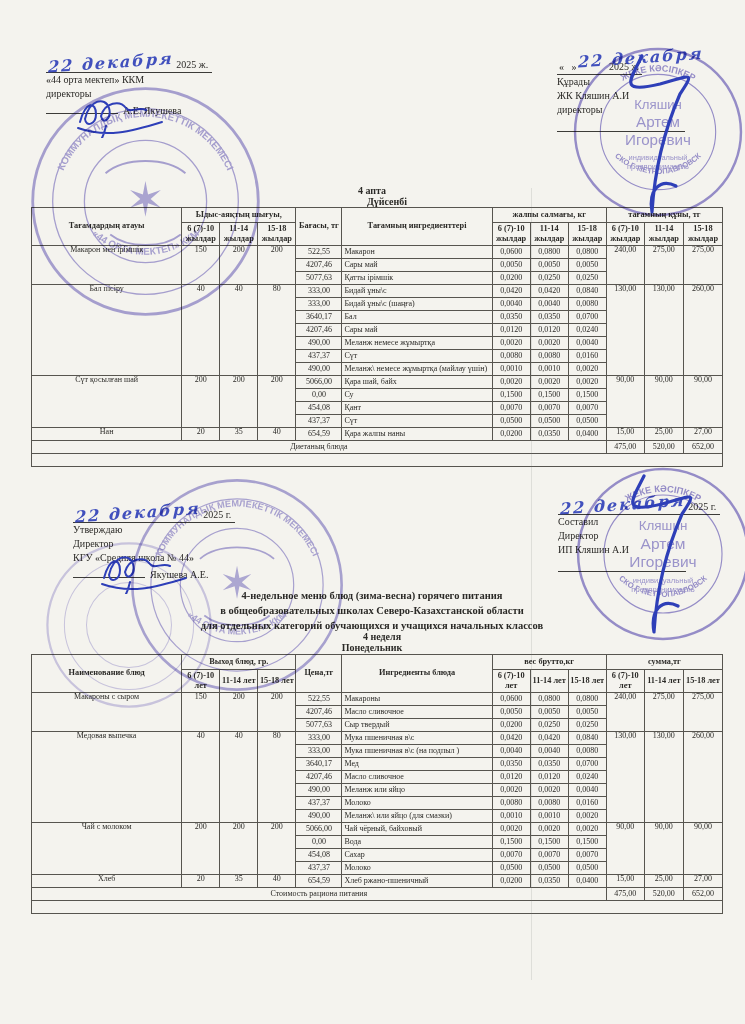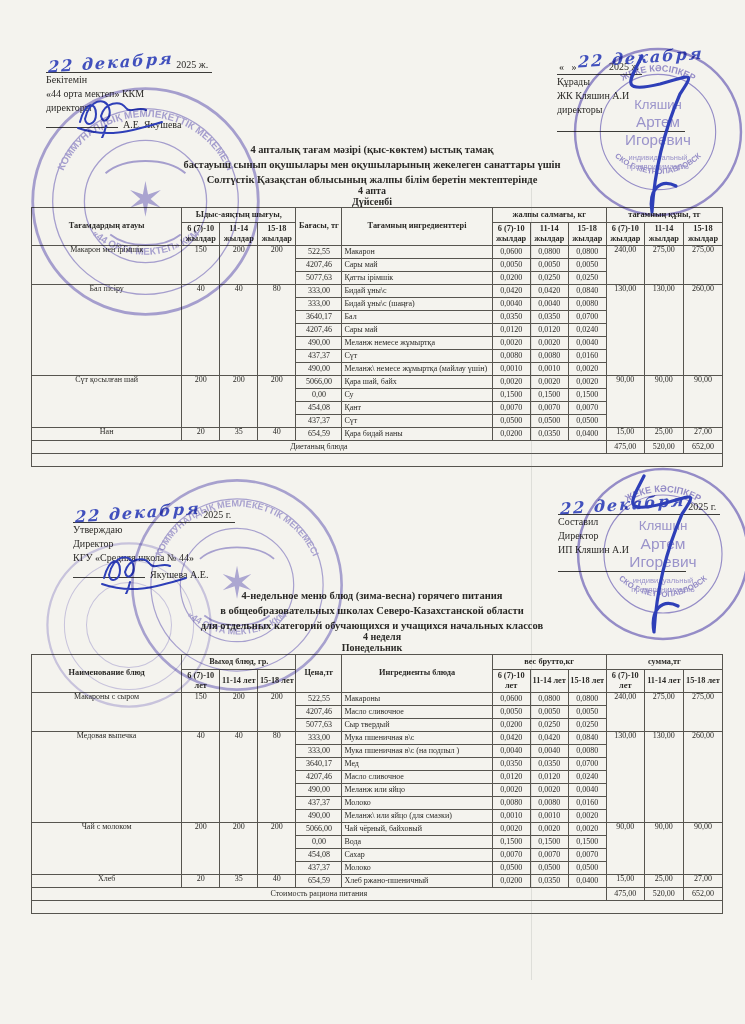--- a/index.html
+++ b/index.html
@@ -47,47 +47,41 @@
 </head>
 <body>
 
 <div class="sheet">
 
   <div class="appr" style="left:46px;top:56px;width:230px;">
     <div class="row">
       <span class="dateline"><span class="hw">22 декабря</span>
       <span>2025 ж.</span></span>
     </div>
-    <div class="row">Бекітемін</div>
     <div class="row">«44 орта мектеп» ККМ</div>
     <div class="row">директоры</div>
     <div class="row" style="margin-top:3px;"><span class="sigline"></span><span>А.Е. Якушева</span></div>
   </div>
   <svg class="sig" style="left:72px;top:92px;" width="110" height="46">
     <path class="inksig" stroke-width="2" d="M8,30 C14,8 24,10 24,22 C24,32 14,36 13,27 C17,8 33,4 37,16 C40,26 31,34 29,24 C33,10 48,8 54,16 C58,22 66,14 74,18 M6,36 C34,46 58,40 90,30 M34,34 C30,52 22,58 16,50"></path>
   </svg>
 
   <div class="appr" style="left:557px;top:60px;width:185px;">
     <div class="row">
       <span class="dateline">«&nbsp;&nbsp;&nbsp;»&nbsp;&nbsp;&nbsp;&nbsp;&nbsp;&nbsp;&nbsp;&nbsp;&nbsp;&nbsp;&nbsp;&nbsp;&nbsp;<span>2025 ж</span></span>
     </div>
     <div class="row">Құрады</div>
     <div class="row">ЖК Кляшин А.И</div>
     <div class="row">директоры</div>
     <div class="row" style="margin-top:5px;"><span class="ruleline"></span></div>
   </div>
   <span class="hw" style="position:absolute;left:578px;top:48px;">22 декабря</span>
 
-  <div class="title" style="left:92px;top:142px;width:560px;">
-    <div>4 апталық тағам мәзірі (қыс-көктем) ыстық тамақ</div>
-    <div>бастауыш сынып оқушылары мен оқушыларының жекелеген санаттары үшін</div>
-    <div>Солтүстік Қазақстан облысының жалпы білім беретін мектептерінде</div>
-  </div>
   <div class="subttl" style="left:272px;top:185px;">4 апта</div>
-  <div class="subttl" style="left:272px;top:196px;">Дүйсенбі</div>
+  <div class="subttl" style="left:287px;top:196px;">Дүйсенбі</div>
 
   <table id="table1" class="tbl" style="top:207px;">
       <colgroup>
         <col style="width: 150px;">
         <col style="width: 38px;">
         <col style="width: 38px;">
         <col style="width: 38px;">
         <col style="width: 46px;">
         <col style="width: 150px;">
         <col style="width: 38px;">
@@ -237,21 +231,21 @@
           <td class="c">0,0500</td>
           <td class="c">0,0500</td>
           <td class="c">0,0500</td>
         </tr>
         <tr>
           <td class="dname" rowspan="1">Нан</td>
           <td class="c vt" rowspan="1">20</td>
           <td class="c vt" rowspan="1">35</td>
           <td class="c vt" rowspan="1">40</td>
           <td class="c">654,59</td>
-          <td class="ing">Қара бидай наны</td>
+          <td class="ing">Қара жалпы наны</td>
           <td class="c">0,0200</td>
           <td class="c">0,0350</td>
           <td class="c">0,0400</td>
           <td class="c vt" rowspan="1">15,00</td>
           <td class="c vt" rowspan="1">25,00</td>
           <td class="c vt" rowspan="1">27,00</td>
         </tr>
         <tr>
           <td class="foot" colspan="9">Диетаның блюда</td>
           <td class="total">475,00</td>

